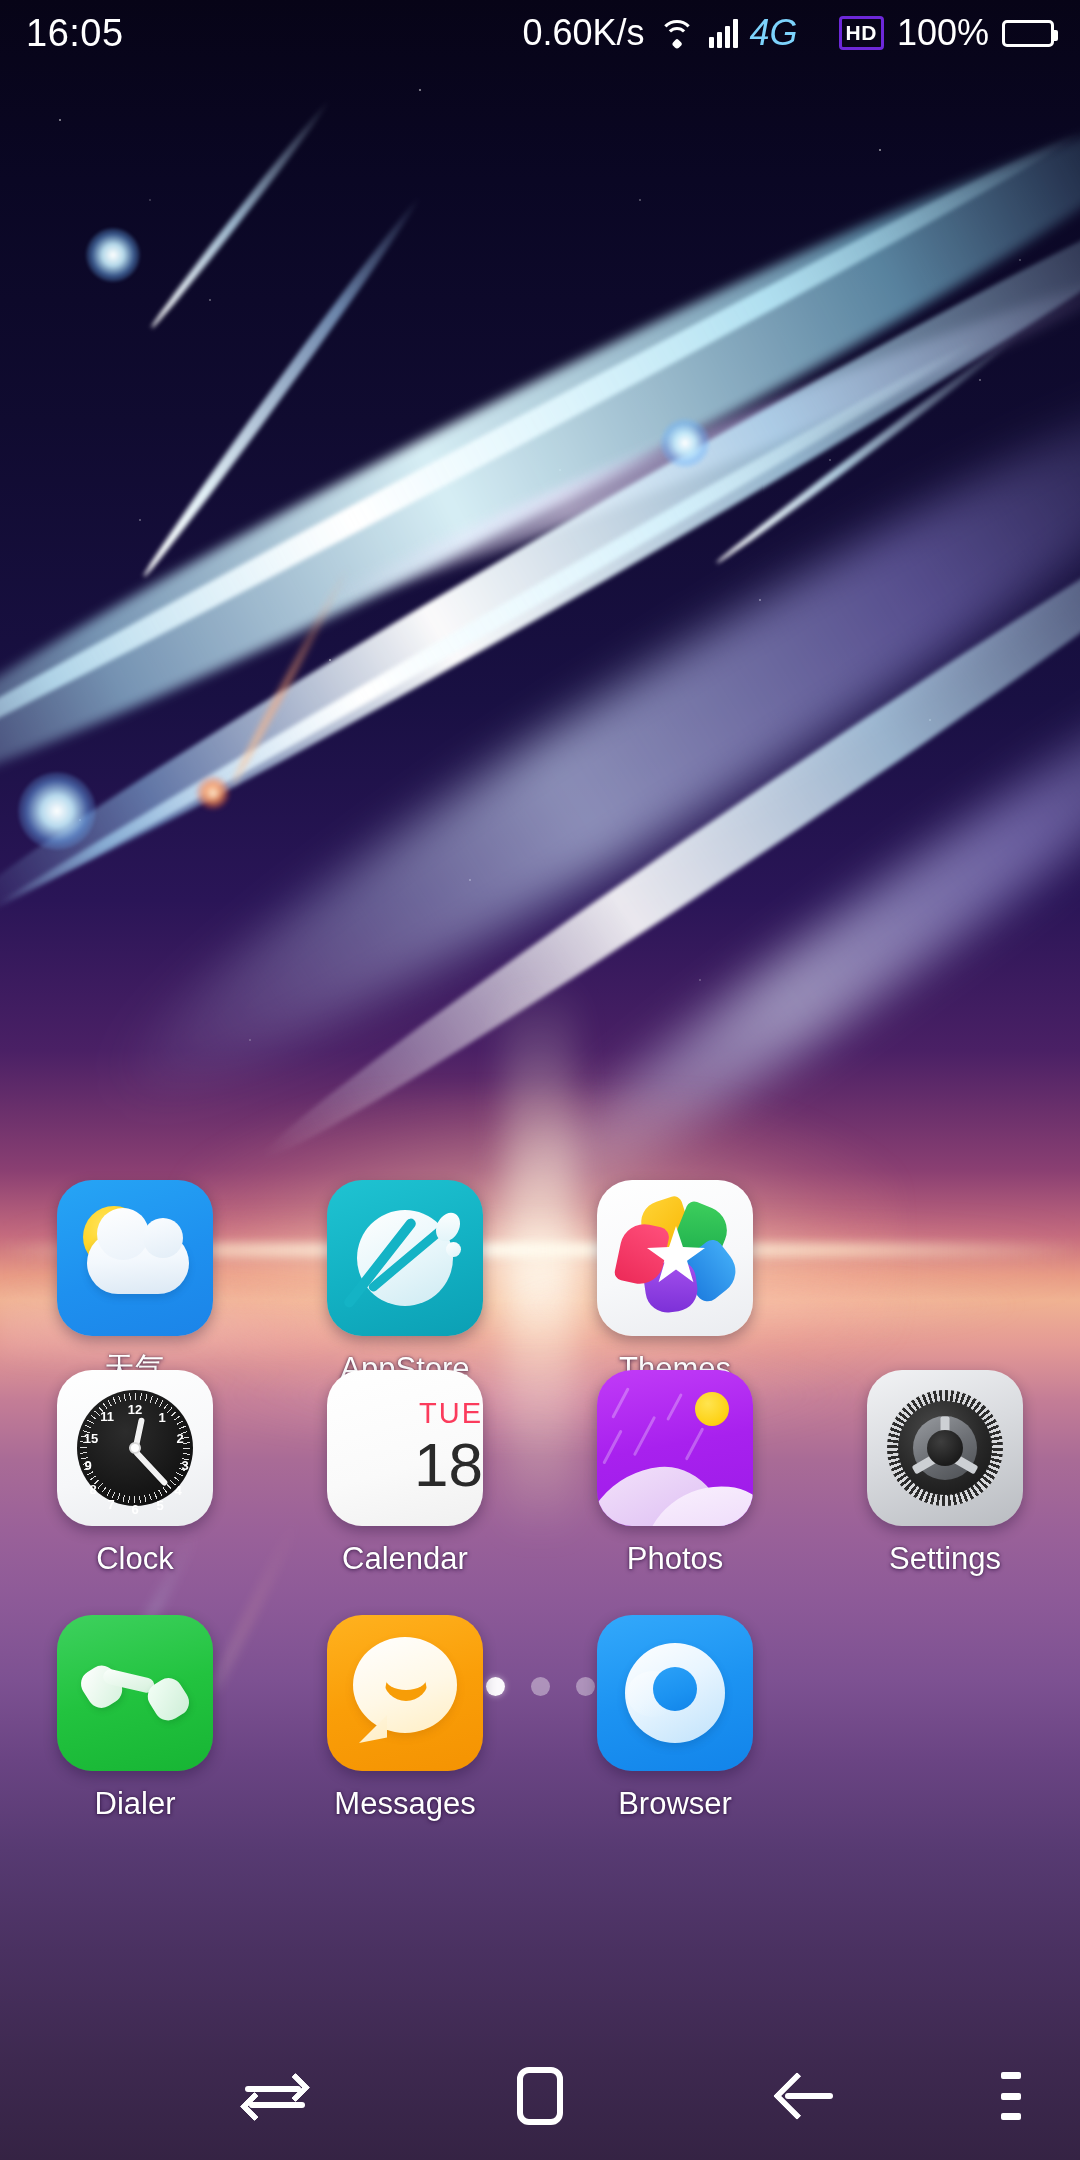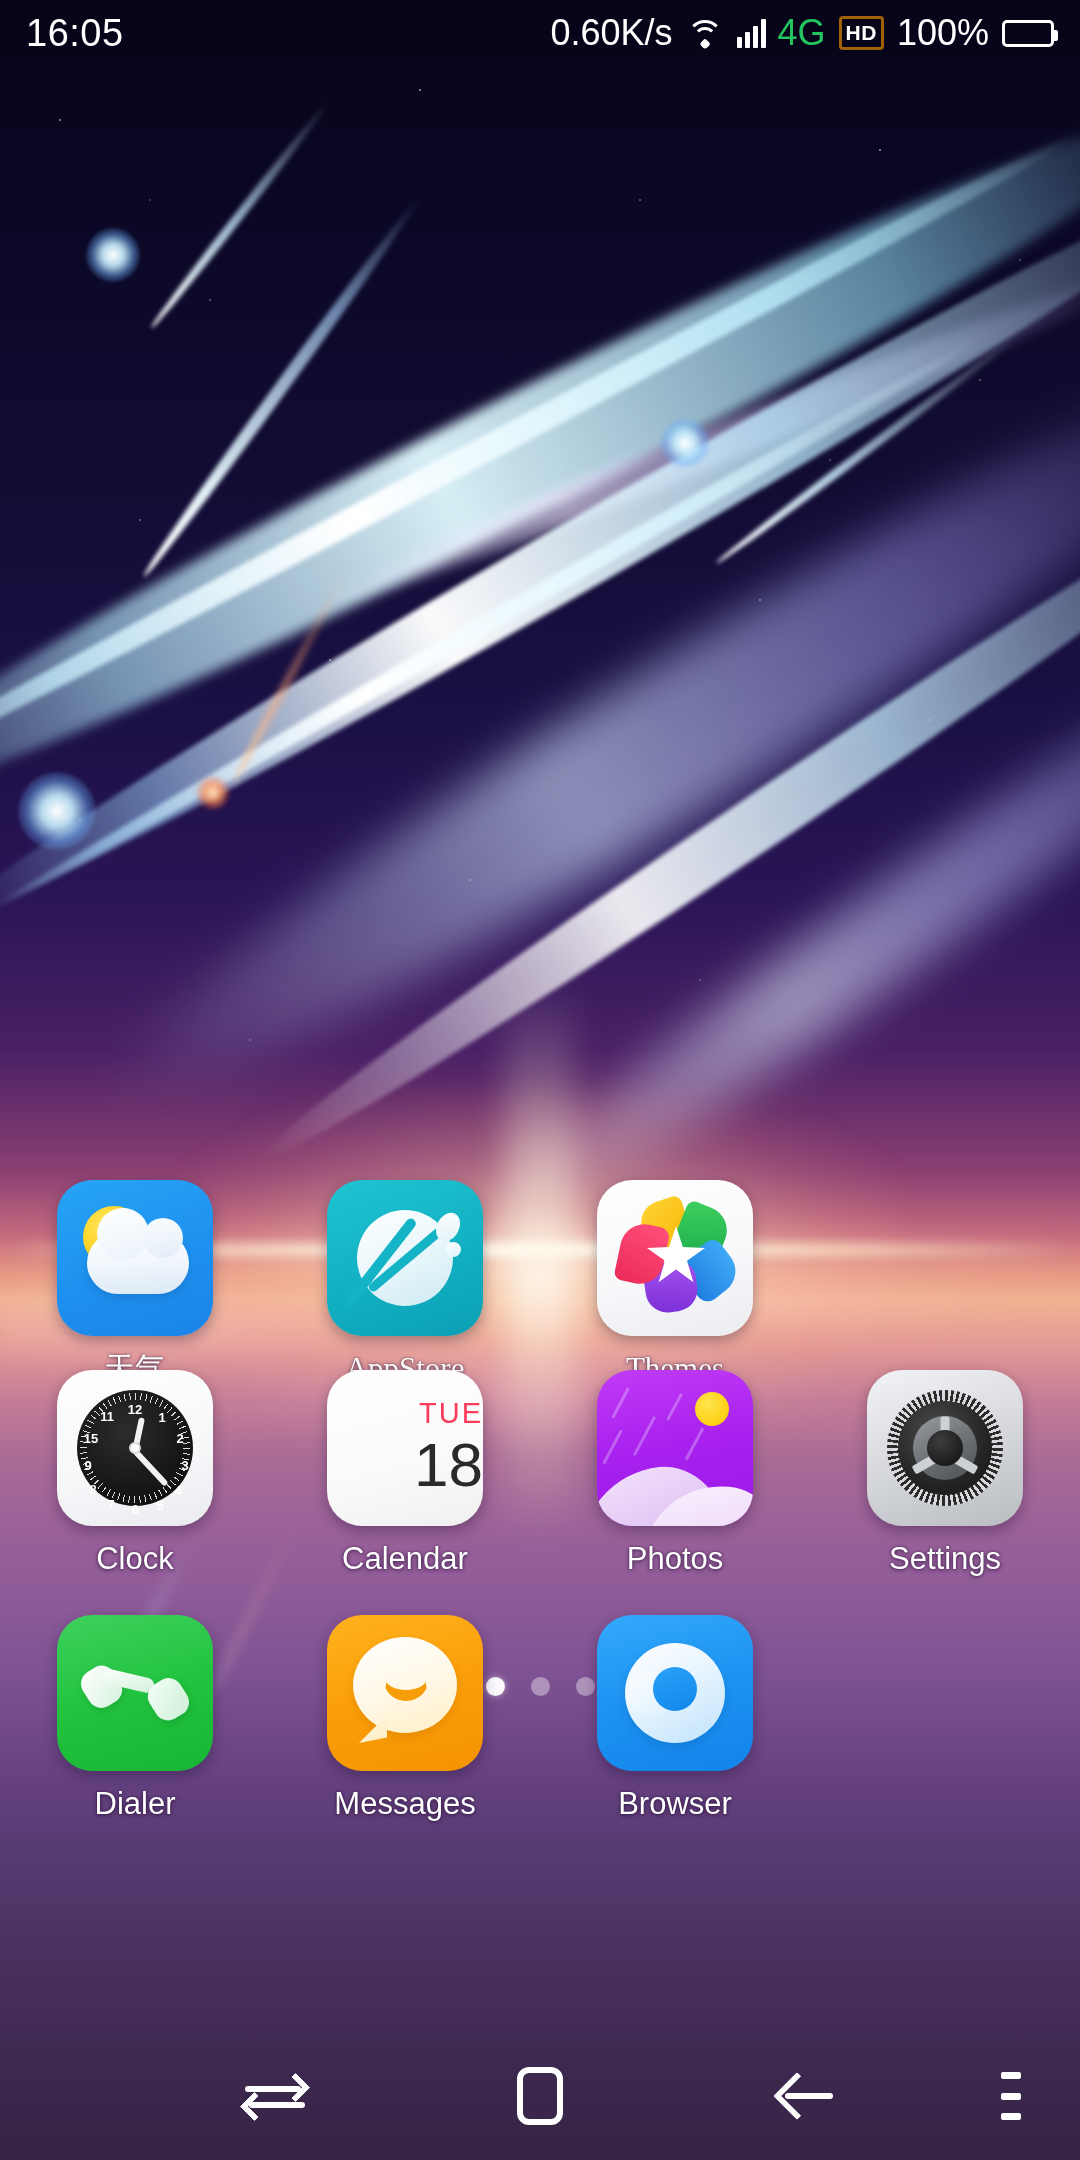--- a/index.html
+++ b/index.html
@@ -221,32 +221,32 @@
     border-radius:2px 2px 3px 3px; transform:translateX(-50%) rotate(45deg); }
 
   
   .ico-signal { display:flex; align-items:flex-end; gap:3px; height:30px; }
   .ico-signal span { width:5px; background:#fff; border-radius:1px; }
   .ico-signal span:nth-child(1){ height:11px; }
   .ico-signal span:nth-child(2){ height:16px; }
   .ico-signal span:nth-child(3){ height:22px; }
   .ico-signal span:nth-child(4){ height:29px; }
 
-  .net-type { font-size:36px; color:#22c55e; margin-left:-1px; }
-  .hd-badge { border:3px solid #a16207; border-radius:4px; font-size:21px; font-weight:bold;
-    line-height:1; padding:3px 4px 4px; color:#fff; letter-spacing:.5px; }
+  .net-type { font-size:36px; color:#7dd3fc; margin-left:-1px;font-style:italic; }
+  .hd-badge { border:3px solid #6d28d9; border-radius:4px; font-size:21px; font-weight:bold;
+    line-height:1; padding:3px 4px 4px; color:#fff; letter-spacing:.5px;margin-left:28px; }
 
   .ico-batt { width:52px; height:27px; border:3px solid #fff; border-radius:5px; position:relative; padding:2.5px; }
   .ico-batt .fill { height:100%; background:#fff; border-radius:2px; }
   .ico-batt:after { content:""; position:absolute; right:-7px; top:7px; width:5px; height:11px;
     background:#fff; border-radius:0 2px 2px 0; }
 
   
   .app-grid { position:absolute; left:0; width:1080px; z-index:20; display:flex; }
-  #row-1 { top:1180px;font-family:Liberation Serif, serif; }
+  #row-1 { top:1180px; }
   #row-2 { top:1370px; }
   #dock   { top:1615px; }
 
   .app-cell {
     width:270px; display:flex; flex-direction:column; align-items:center;
     cursor:pointer;
   }
   .app-icon {
     width:156px; height:156px; border-radius:35px; position:relative; overflow:hidden;
     box-shadow:0 5px 14px rgba(20,5,40,.32);

